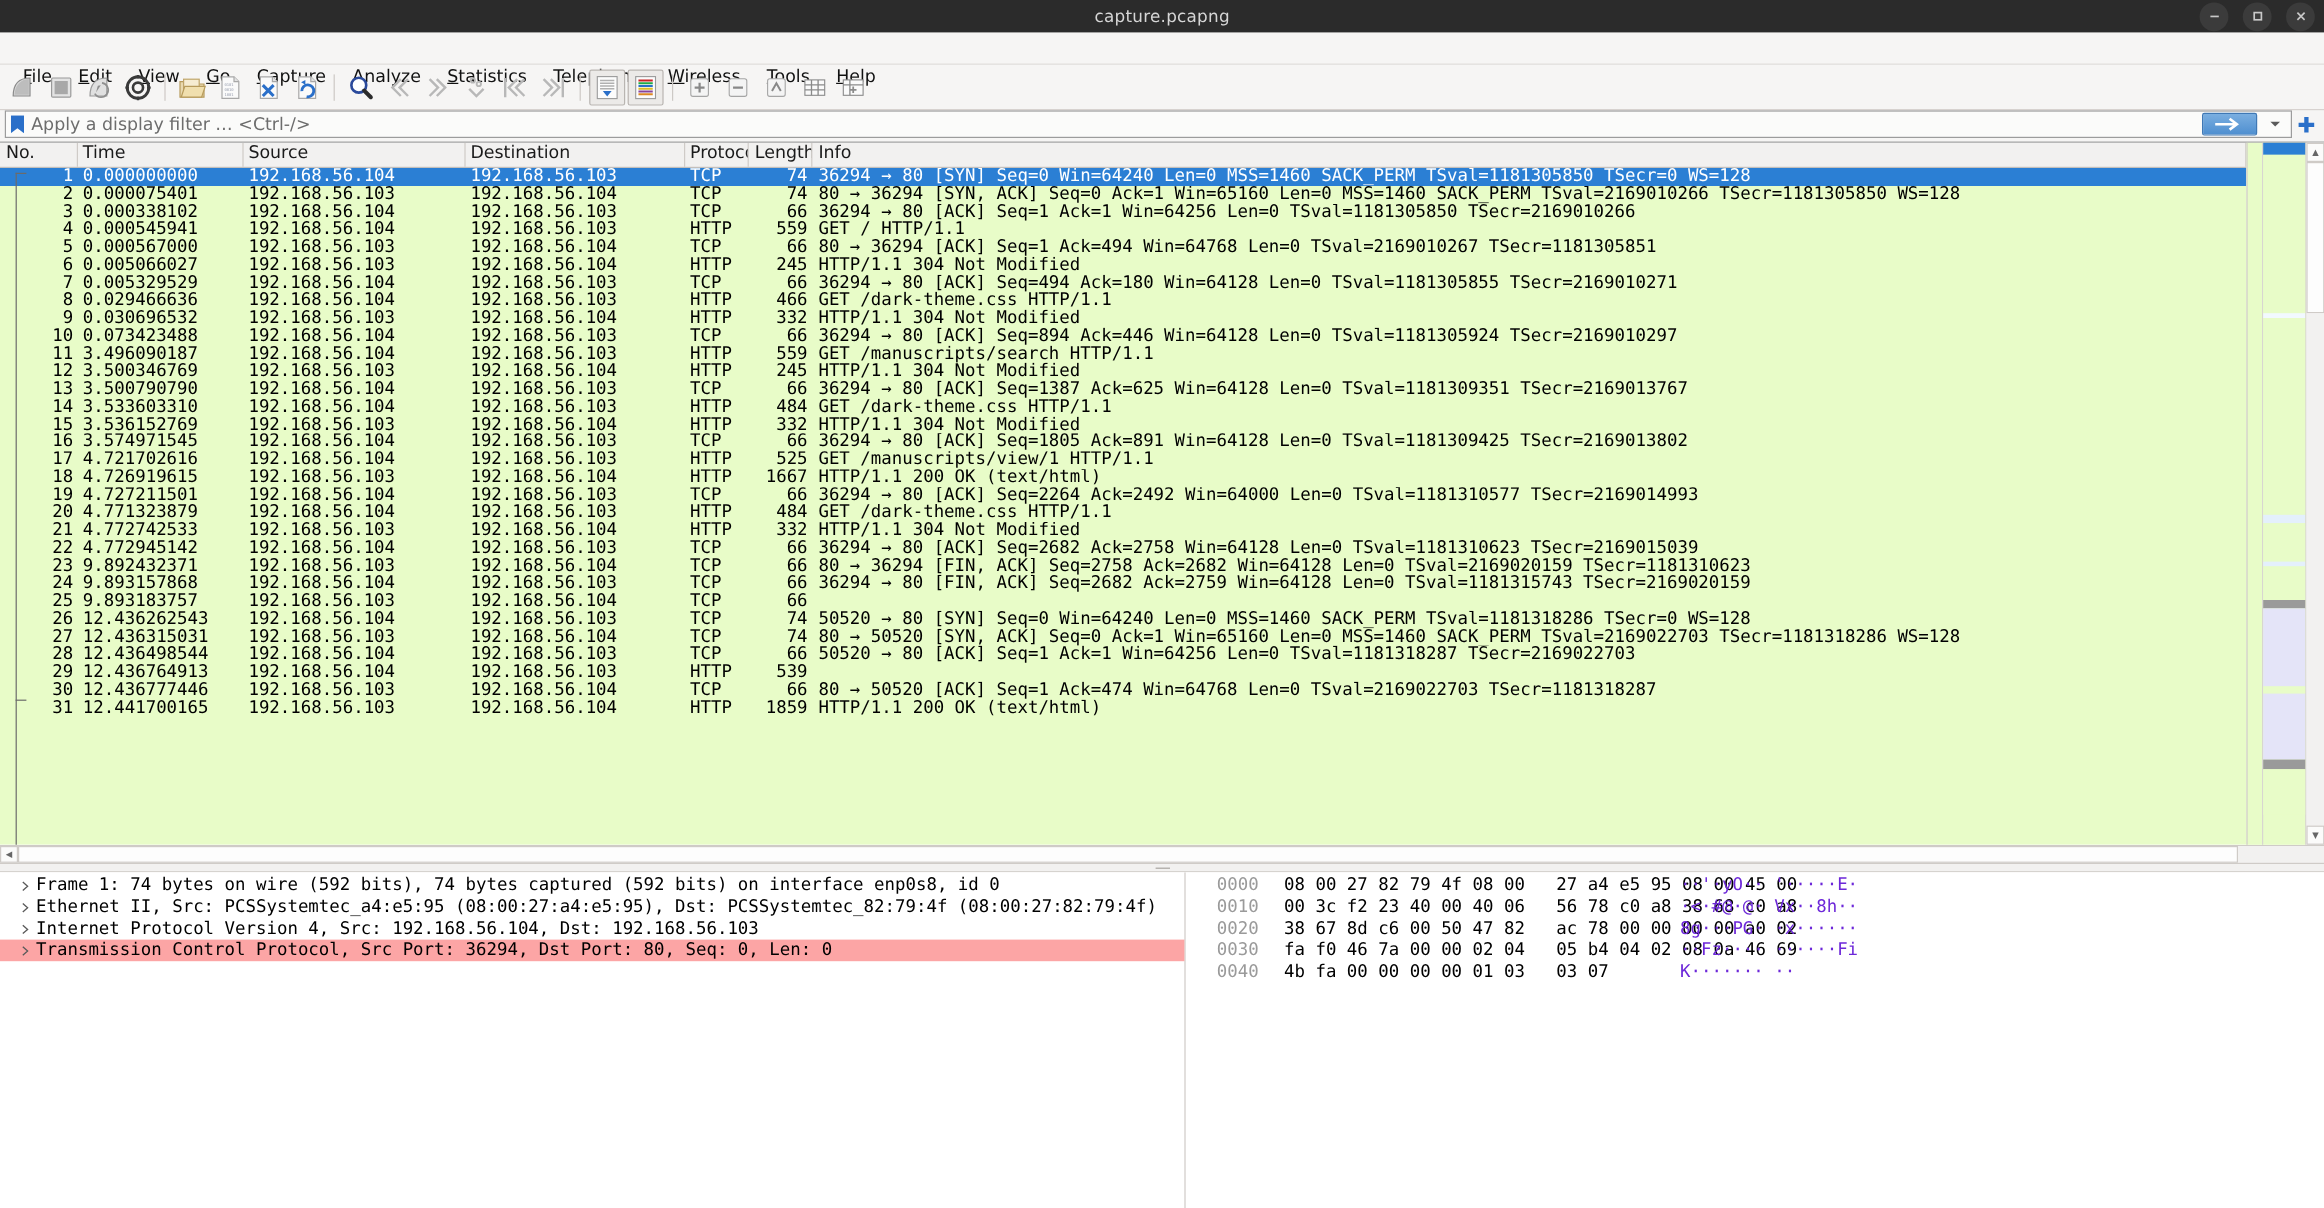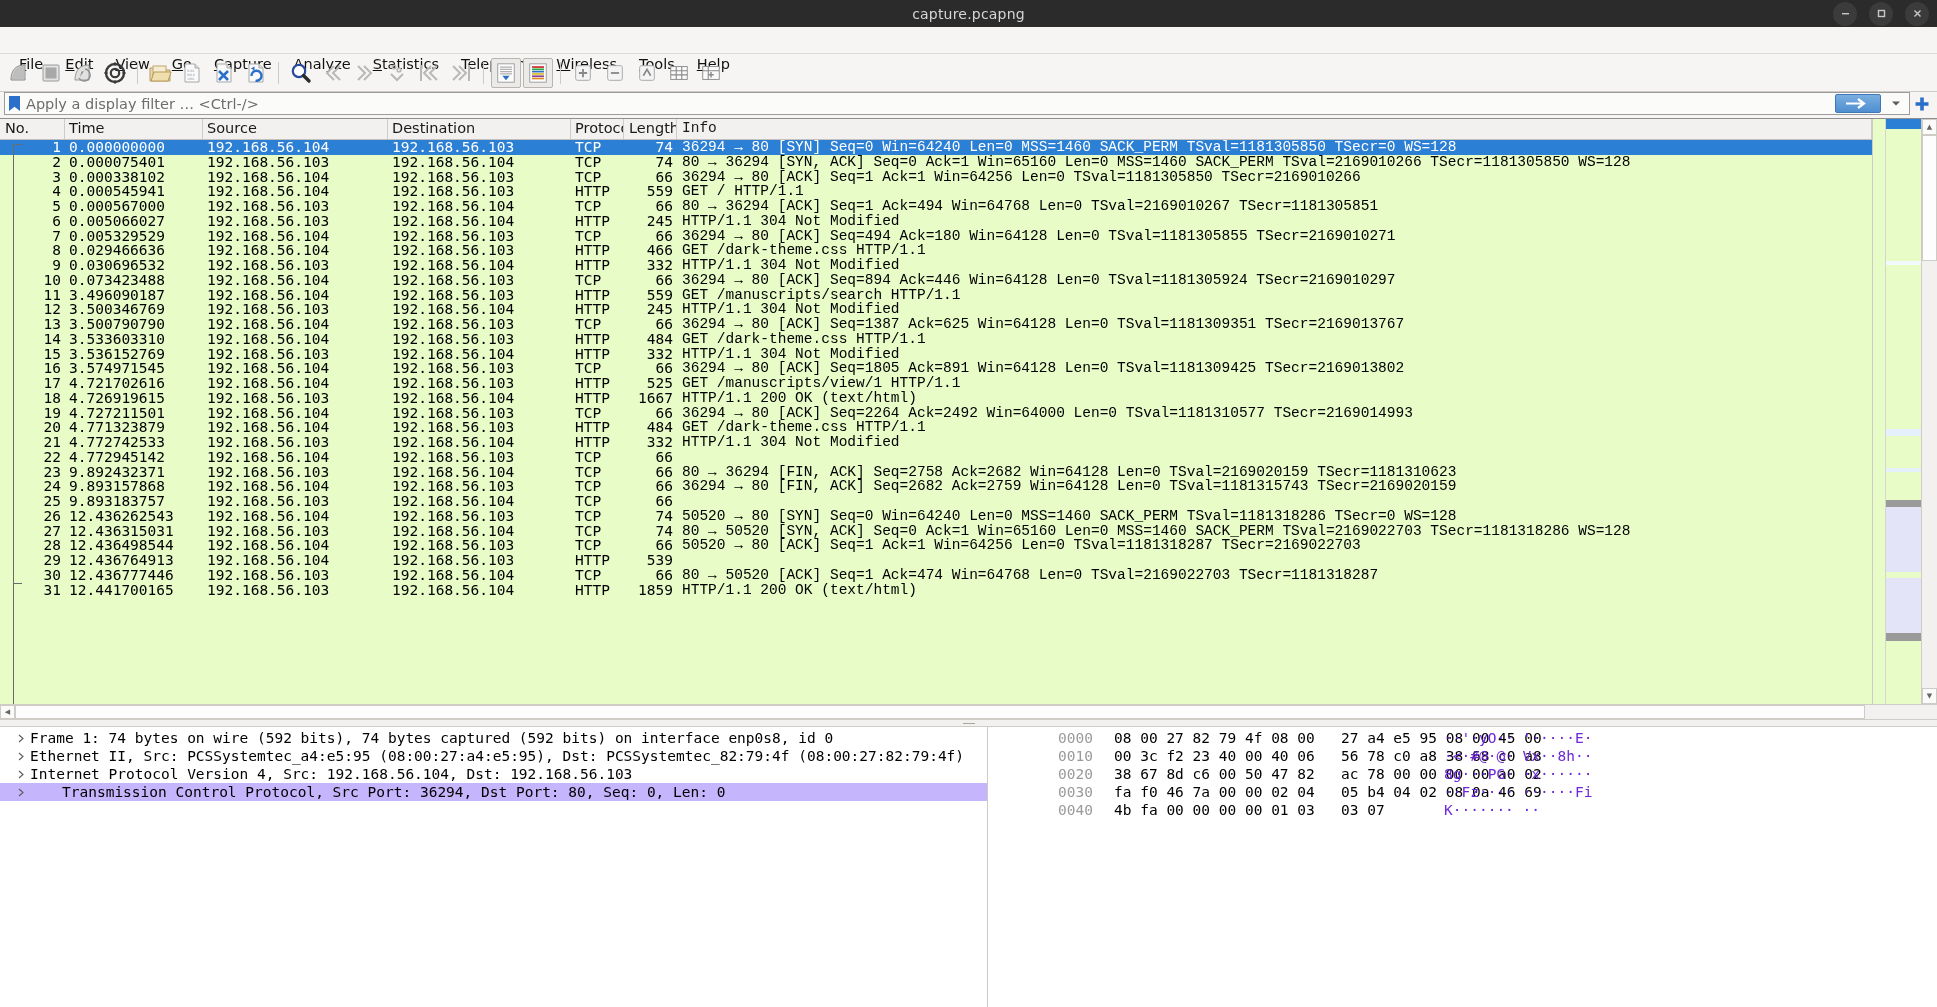--- a/index.html
+++ b/index.html
@@ -160,21 +160,21 @@
     color: #000;
   }
   .row.sel { background: #2b7fd4; color: #fff; }
   .cell { overflow: hidden; padding: 0; }
   .c-no    { width: 65px;  text-align: right; padding-right: 4px; }
   .c-time  { width: 138px; padding-left: 4px; }
   .c-src   { width: 185px; padding-left: 4px; }
   .c-dst   { width: 183px; padding-left: 4px; }
   .c-proto { width: 53px;  padding-left: 4px; }
   .c-len   { width: 53px;  text-align: right; padding-right: 4px; }
-  .c-info  { padding-left: 5px; flex: 1; font-family: Liberation Mono, monospace; }
+  .c-info  { padding-left: 5px; flex: 1; }
 
   
   .gutter-line {
     position: absolute;
     left: 13px;
     width: 1px;
     background: #6b6b6b;
   }
   .gutter-tick {
     position: absolute;
@@ -241,35 +241,35 @@
   }
   .dline {
     height: 18px;
     line-height: 18px;
     display: flex;
     align-items: center;
     white-space: nowrap;
     color: #000;
     padding-left: 12px;
   }
-  .dline.sel { background: #c4b5fd; color: #000; gap: 32px; }
+  .dline.sel { background: #fca5a5; color: #000; }
   .twisty {
     width: 18px; flex: 0 0 18px;
     display: flex; align-items: center; justify-content: center;
   }
   .twisty svg { display:block; }
   .hexpane {
     flex: 1;
     background: #fff;
     font-family: "DejaVu Sans Mono", monospace;
     font-size: 14.5px;
     padding: 2px 0 0 26px;
   }
   .hline { height: 18px; line-height: 18px; white-space: pre; color: #000; display:flex; }
-  .hoff { color: #9a9a9a; width: 56px; margin-left: 44px; }
+  .hoff { color: #9a9a9a; width: 56px; }
   .hbytes { width: 330px; }
   .hascii { color: #6d28d9; }
   .bottom-area { height: 302px; display:flex; flex-direction:column; background:#fff;}
   .splitter {
     height: 8px; background: #f2f1f0;
     border-top: 1px solid #cfcbc7; border-bottom: 1px solid #cfcbc7;
     display: flex; align-items: center; justify-content: center;
   }
   .splitter .grip { width: 12px; height: 1px; background: #a9a5a1; }
 </style>
@@ -697,20 +697,21 @@
           <div class="cell c-len">332</div>
           <div class="cell c-info">HTTP/1.1 304 Not Modified </div>
         </div>
         <div class="row">
           <div class="cell c-no">22</div>
           <div class="cell c-time">4.772945142</div>
           <div class="cell c-src">192.168.56.104</div>
           <div class="cell c-dst">192.168.56.103</div>
           <div class="cell c-proto">TCP</div>
           <div class="cell c-len">66</div>
+          <div class="cell c-info">36294 → 80 [ACK] Seq=2682 Ack=2758 Win=64128 Len=0 TSval=1181310623 TSecr=2169015039</div>
         </div>
         <div class="row">
           <div class="cell c-no">23</div>
           <div class="cell c-time">9.892432371</div>
           <div class="cell c-src">192.168.56.103</div>
           <div class="cell c-dst">192.168.56.104</div>
           <div class="cell c-proto">TCP</div>
           <div class="cell c-len">66</div>
           <div class="cell c-info">80 → 36294 [FIN, ACK] Seq=2758 Ack=2682 Win=64128 Len=0 TSval=2169020159 TSecr=1181310623</div>
         </div>

